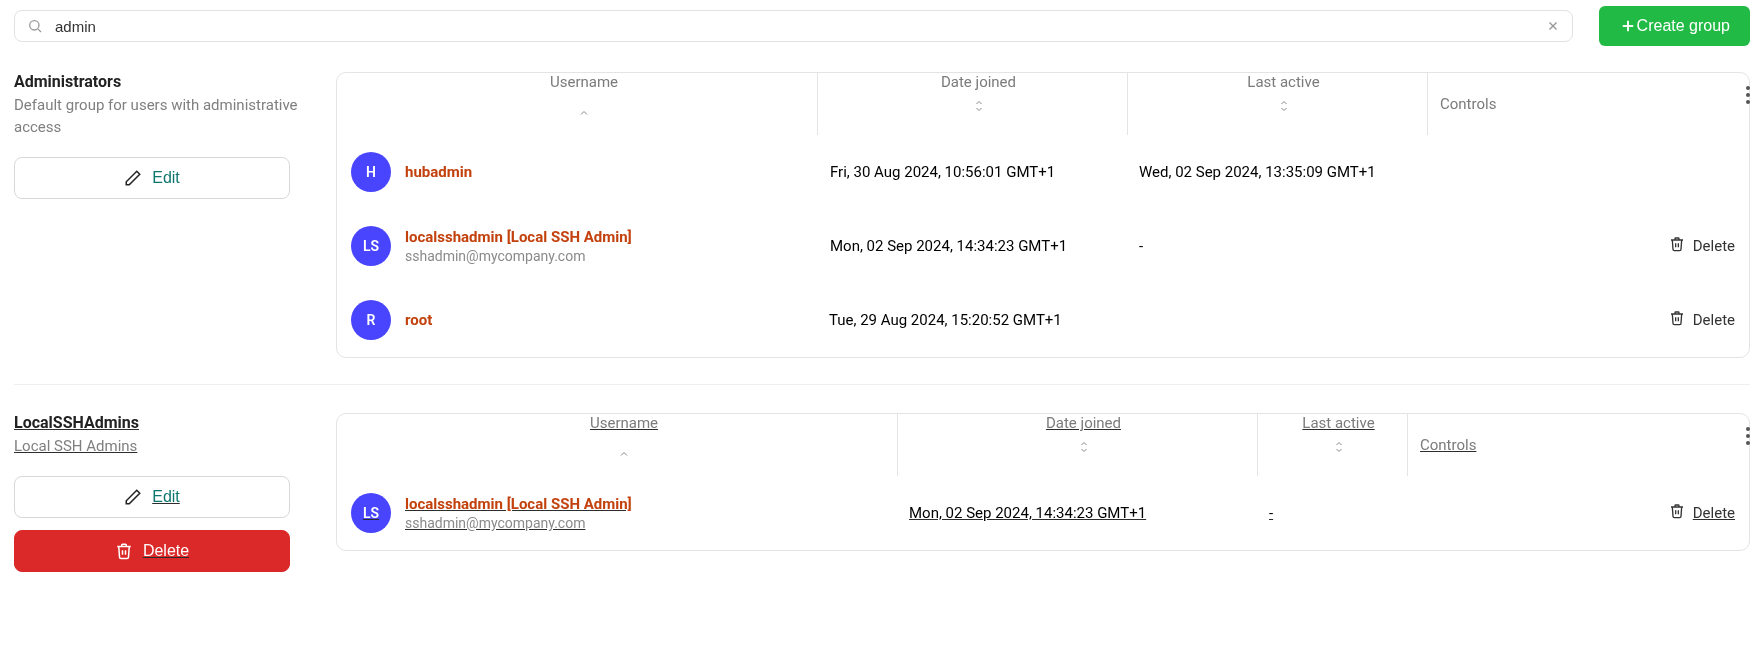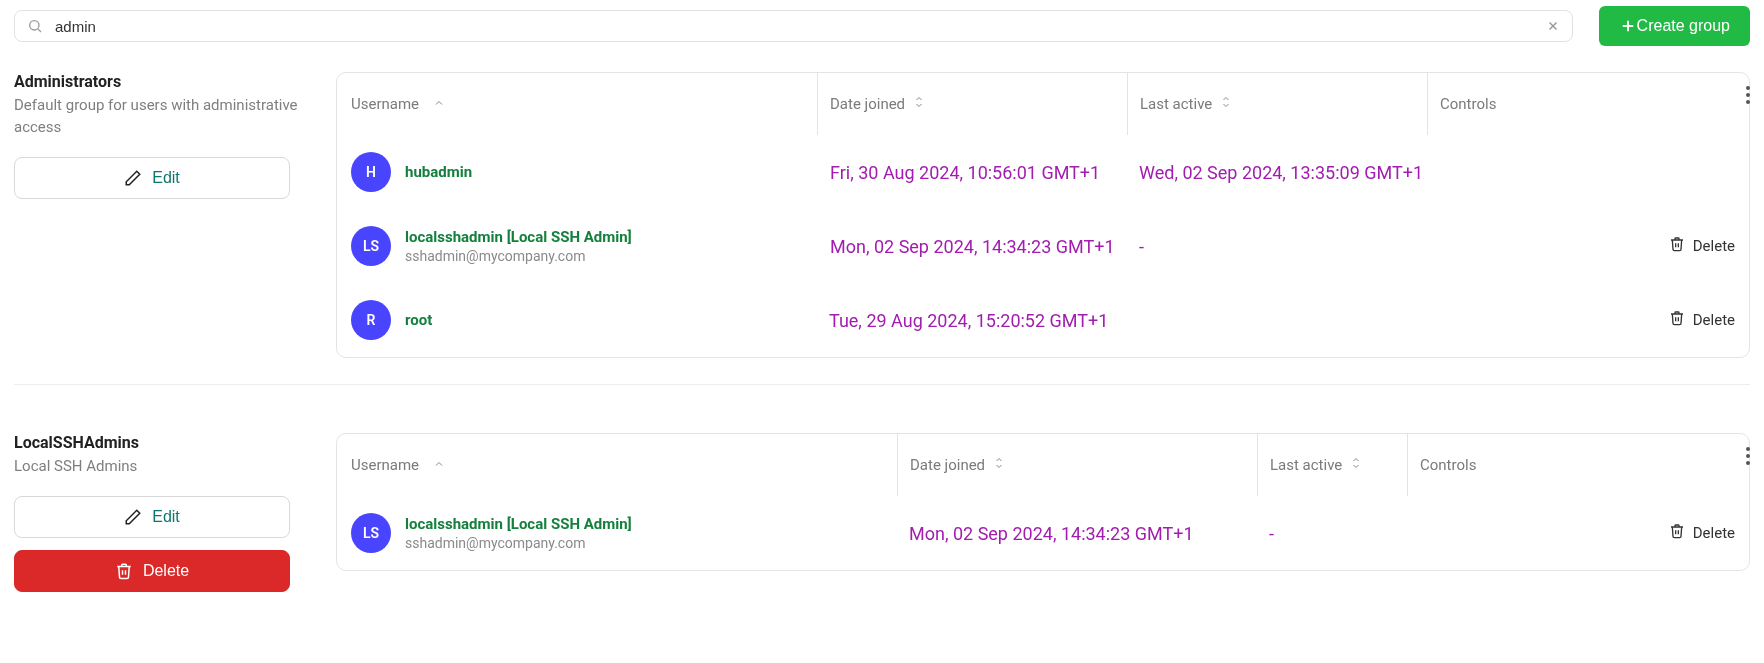--- a/index.html
+++ b/index.html
@@ -55,21 +55,22 @@
   .section {
     display: flex;
     gap: 22px;
     align-items: flex-start;
     padding-bottom: 26px;
     position: relative;
     justify-content: center;
   }
   .section + .section {
     border-top: 1px solid #eee;
-    padding-top: 48px;
+    padding-top: 28px;
+    text-decoration: underline;
   }
   .side-col {
     width: 300px;
     flex-shrink: 0;
   }
   .group-title {
     font-size: 16px;
     font-weight: 700;
     color: #222;
     margin-bottom: 4px;
@@ -150,30 +151,30 @@
   .thead > div { display:flex; align-items:center; gap:8px;}
   .tbody .trow { height: 74px; }
   .avatar {
     width: 40px; height: 40px; border-radius: 50%;
     background: #4945ff;
     color: #fff;
     display:flex; align-items:center; justify-content:center;
     font-size: 14px; font-weight:600;
     flex-shrink:0;
   }
-  .uname { font-weight: 700; font-size: 15px; color:#15803d;}
+  .uname { font-weight: 700; font-size: 15px; color:#c2410c;}
   .uemail { font-size: 14px; color: #8a8a8a; margin-top:2px;}
-  .cell-text { font-size: 18px; color: #a21caf; }
+  .cell-text { font-size: 15px; color: #000000; }
   .ctrl-delete {
     margin-left: auto;
     display:flex; align-items:center; gap:8px;
     color:#333; font-size:15px;
     cursor:pointer;
   }
-  .sort-btn { display:flex; align-items:center; gap:6px; cursor:pointer; color:#7b7b7b;}
+  .sort-btn { display:flex; align-items:center; gap:6px; cursor:pointer; color:#7b7b7b;flex-direction:column;}
 </style>
 </head>
 <body>
 
 <div class="top-row">
   <div class="search-wrap">
     <span>
       <svg class="icon-svg" width="16" height="16" viewBox="0 0 24 24" fill="none" stroke="#9a9a9a" stroke-width="2">
           <circle cx="11" cy="11" r="7"></circle>
           <line x1="21" y1="21" x2="16.65" y2="16.65"></line>

